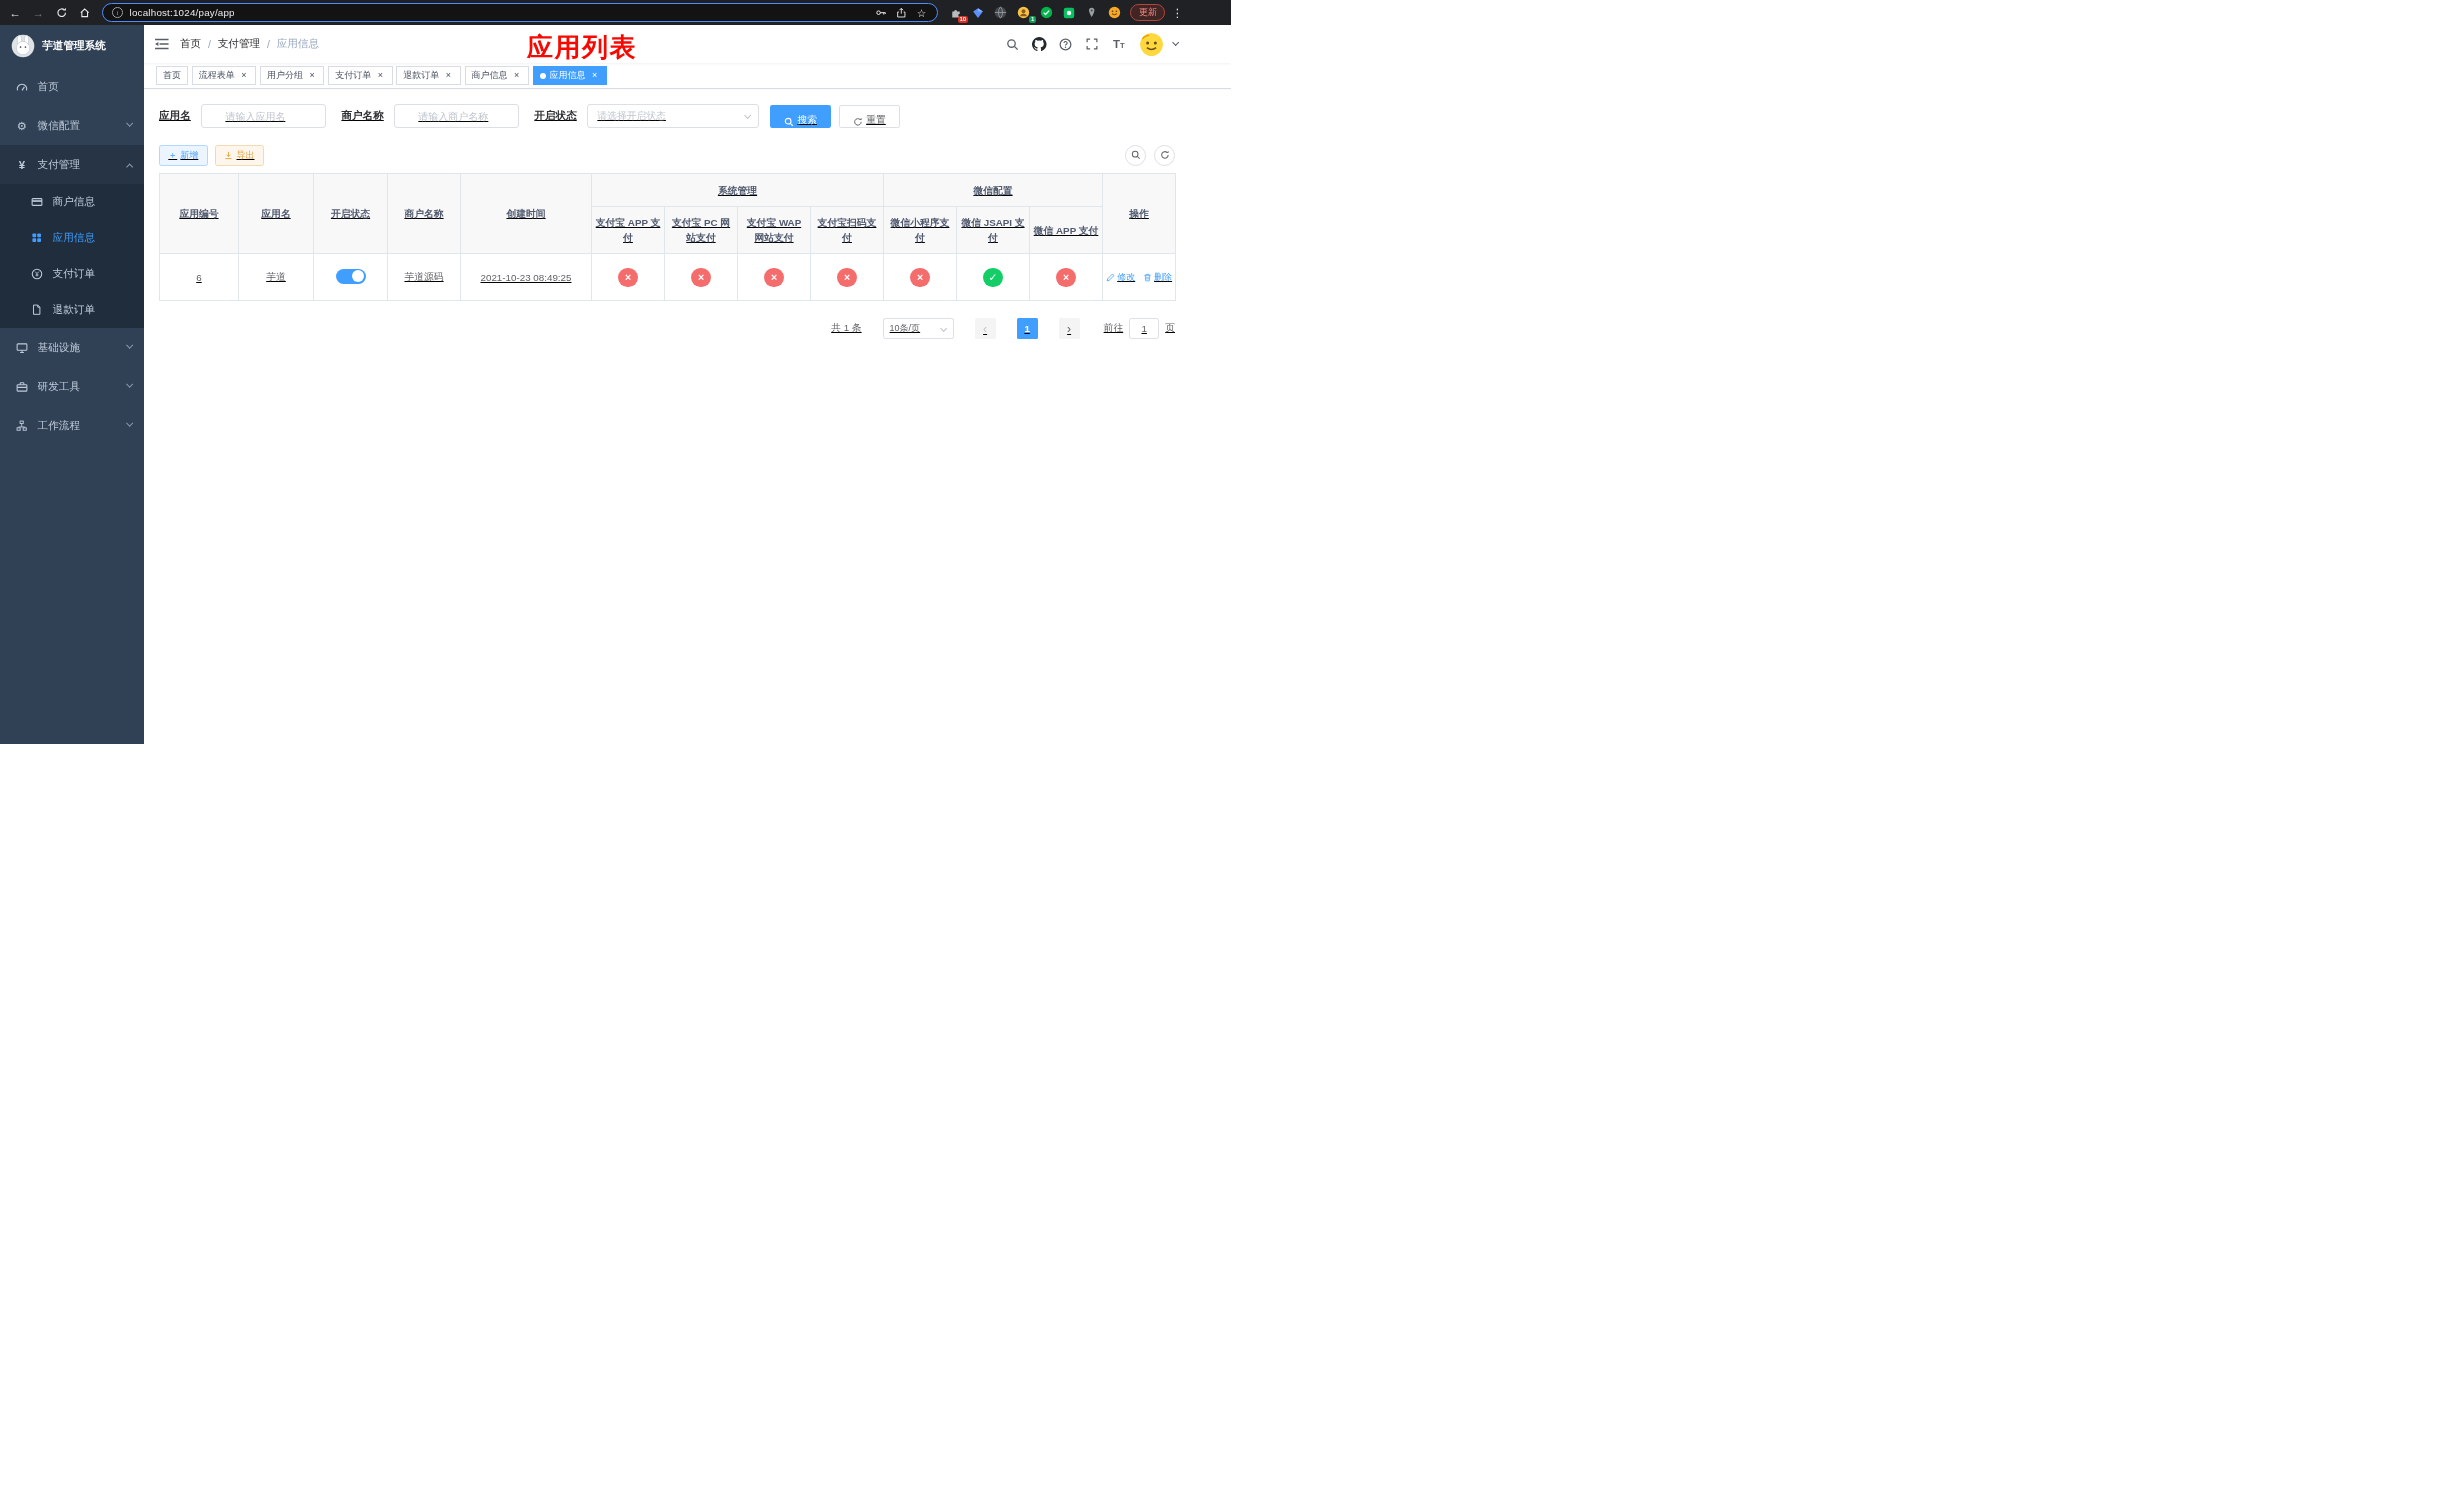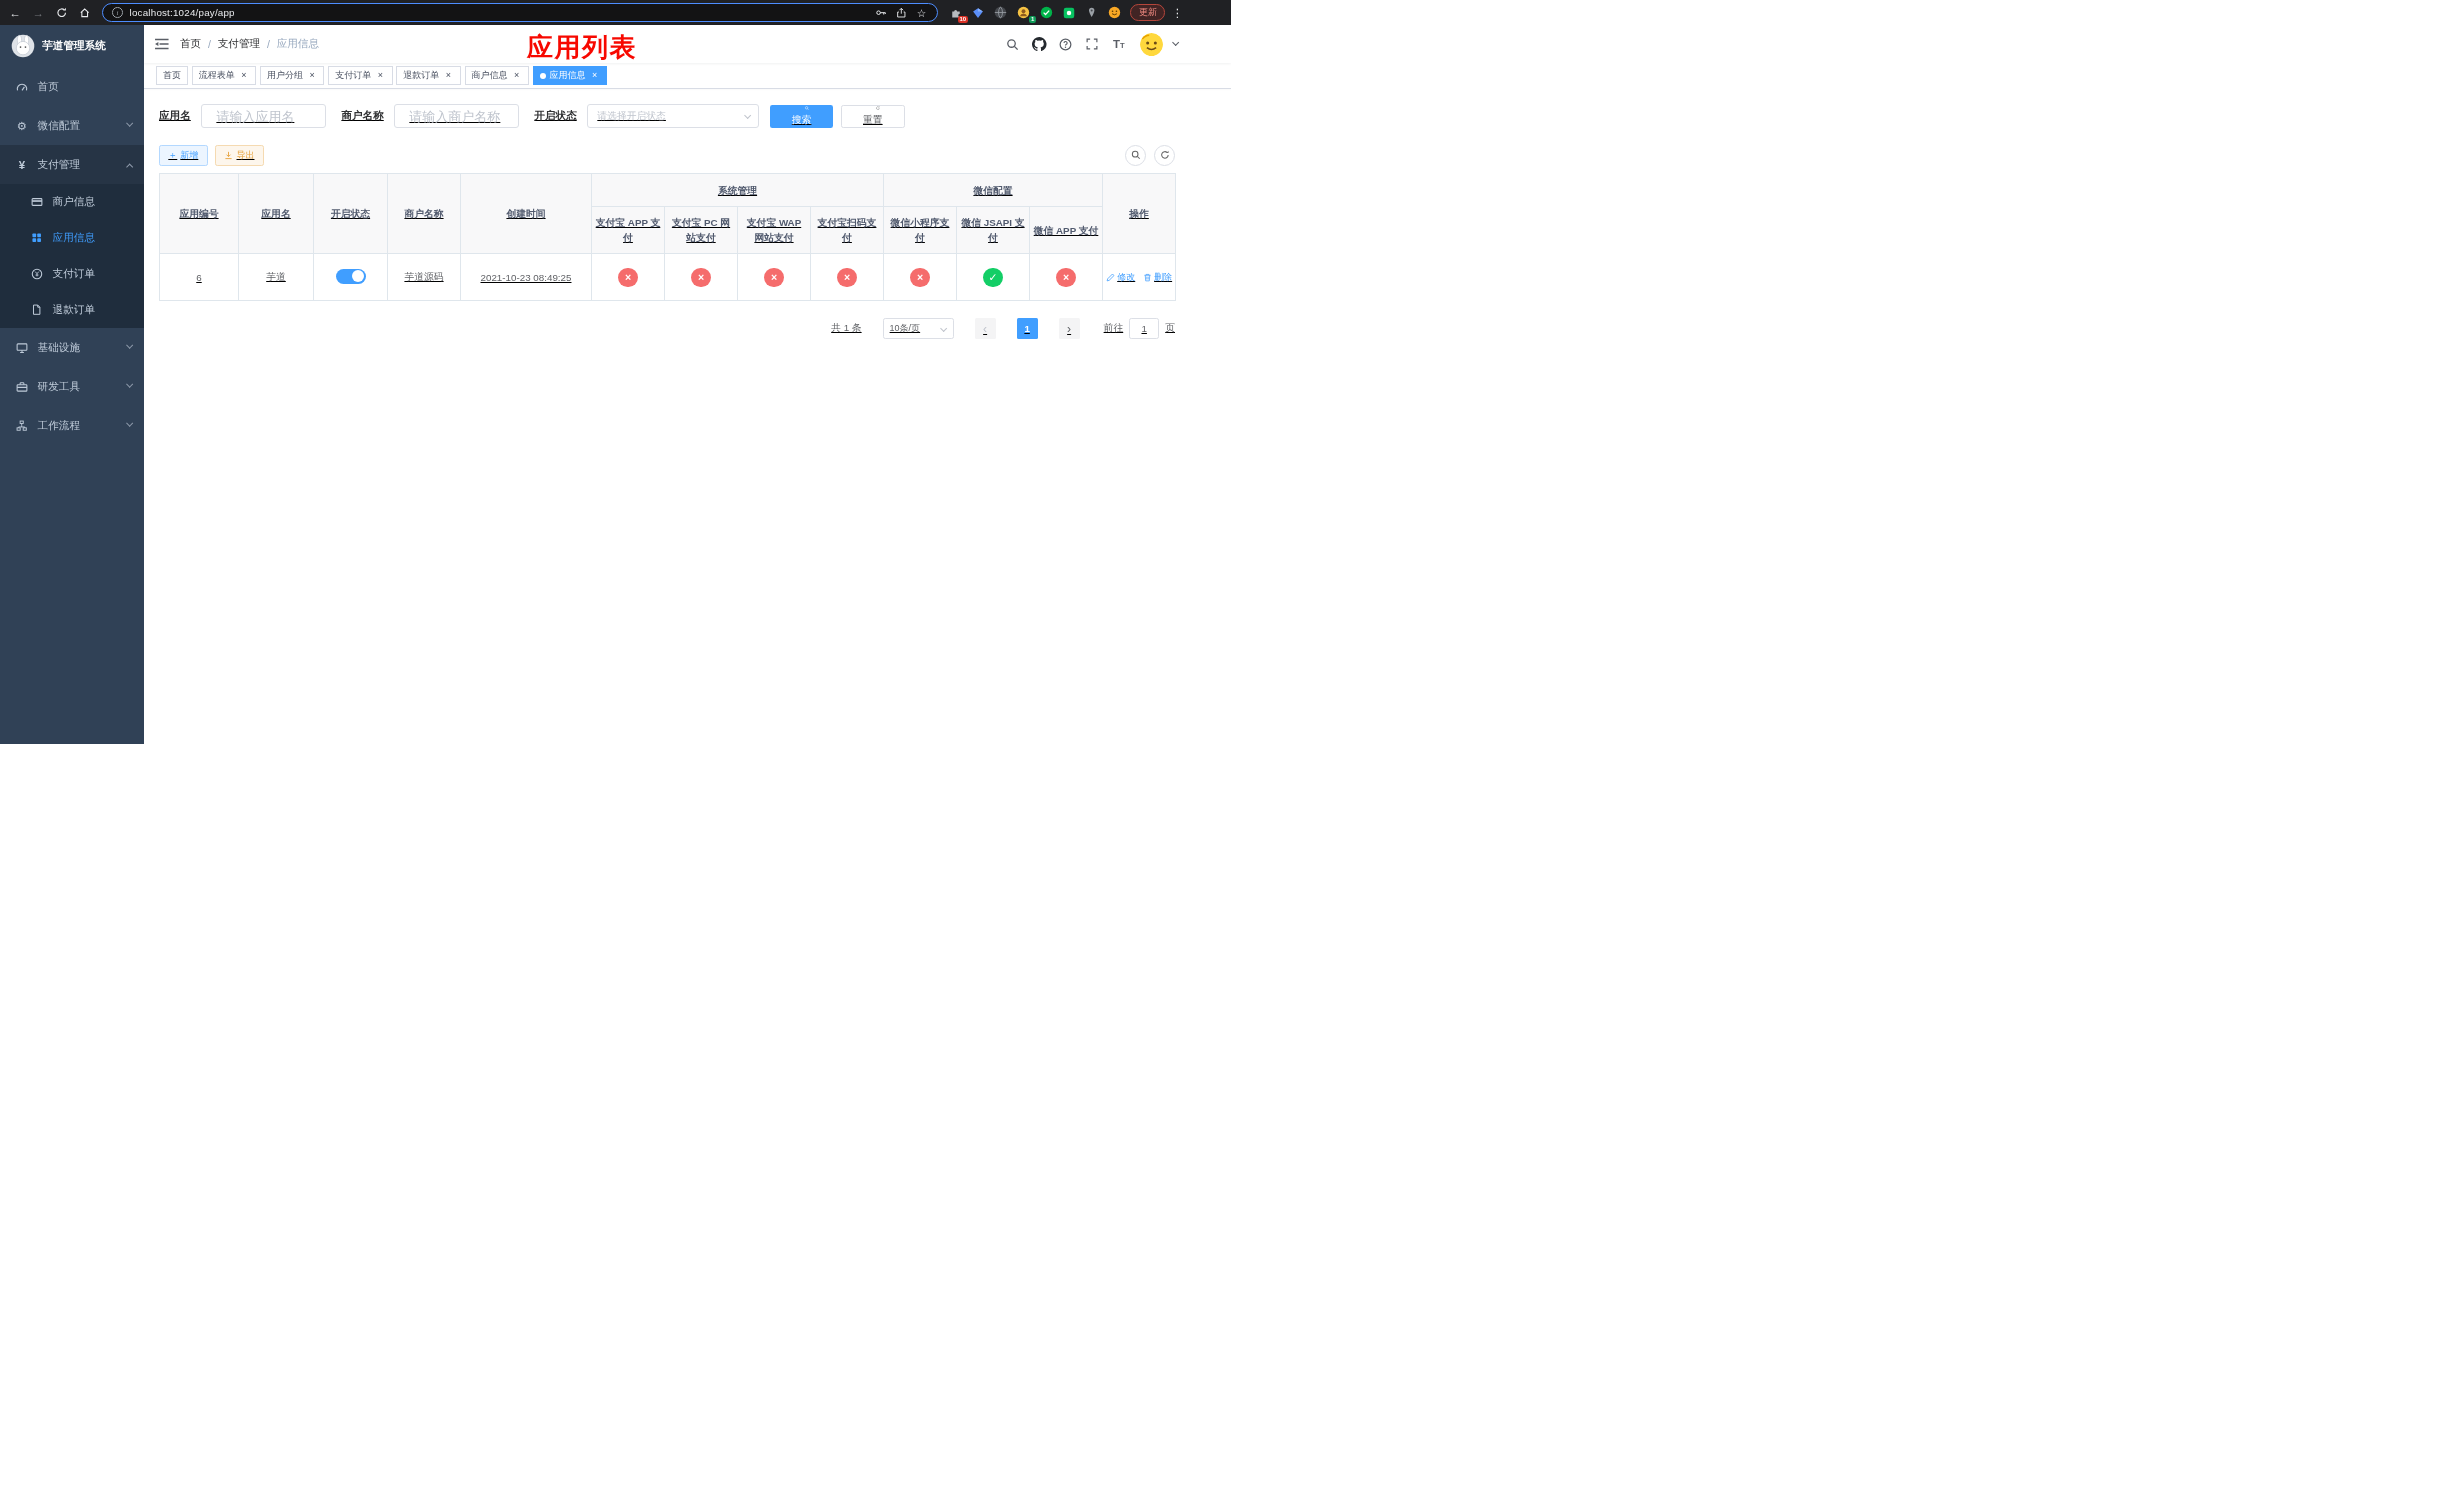--- a/index.html
+++ b/index.html
@@ -72,30 +72,30 @@
     font-size:9px; line-height:1; }
   .tag.active { background:#409eff; border-color:#409eff; color:#fff; }
   .tag-dot { width:6px; height:6px; border-radius:50%; background:#fff; }
 
   
   .content { flex:1; padding:15px 56px 0 15px; overflow:hidden;text-decoration:underline; }
 
   .filterbar { display:flex; align-items:center; gap:15px; margin-bottom:16.7px; }
   .f-group { display:flex; align-items:center; gap:10.6px; }
   .f-label { font-size:10.6px; font-weight:bold; color:#303133; white-space:nowrap; }
-  .f-input { width:125px; height:24px; border:0.8px solid #dcdfe6; border-radius:3px; padding:0 14px;
-    font-size:13px; color:#606266; font-family:inherit; outline:none; background:#fff; }
+  .f-input { width:125px; height:24px; border:0.8px solid #dcdfe6; border-radius:3px; padding:0 23px;
+    font-size:10px; color:#606266; font-family:inherit; outline:none; background:#fff; }
   .f-input::placeholder { color:#bfc4cd; }
   .f-select { width:172px; height:24px; border:0.8px solid #dcdfe6; border-radius:3px; padding:0 19.7px 0 9px;
     display:flex; align-items:center; position:relative; cursor:pointer; background:#fff; }
   .f-select .ph { font-size:9.8px; color:#bfc4cd; }
   .sel-chev { position:absolute; right:8.3px; top:8.3px; width:5.3px; height:5.3px;
     border-right:1.1px solid #c0c4cc; border-bottom:1.1px solid #c0c4cc; transform:rotate(45deg); }
-  .btn { height:23px; padding:0 21px; border-radius:2.3px; font-size:9.8px; display:flex; align-items:flex-end; gap:3.8px;
-    cursor:pointer; border:0.8px solid transparent; white-space:nowrap; font-family:inherit;flex-direction:column; }
+  .btn { height:23px; padding:0 13px; border-radius:2.3px; font-size:9.8px; display:flex; align-items:flex-end; gap:3.8px;
+    cursor:pointer; border:0.8px solid transparent; white-space:nowrap; font-family:inherit; }
   .btn-primary { background:#409eff; color:#fff; }
   .btn-default { background:#fff; border-color:#dcdfe6; color:#606266; }
   .fb-buttons { display:flex; gap:7.6px; margin-left:-4.5px; }
 
   .toolbar { display:flex; align-items:center; gap:7.6px; margin-bottom:7.6px; }
   .btn-mini { height:21px; padding:0 8.3px; border-radius:2.3px; font-size:9px; display:flex; align-items:center; gap:3px; cursor:pointer; }
   .btn-add { background:#ecf5ff; border:0.8px solid #b3d8ff; color:#409eff; }
   .btn-export { background:#fdf6ec; border:0.8px solid #f5dab1; color:#e6a23c; }
   .tb-right { margin-left:auto; display:flex; gap:7.6px; }
   .circle-btn { width:21px; height:21px; border-radius:50%; border:0.8px solid #dcdfe6; background:#fff;

